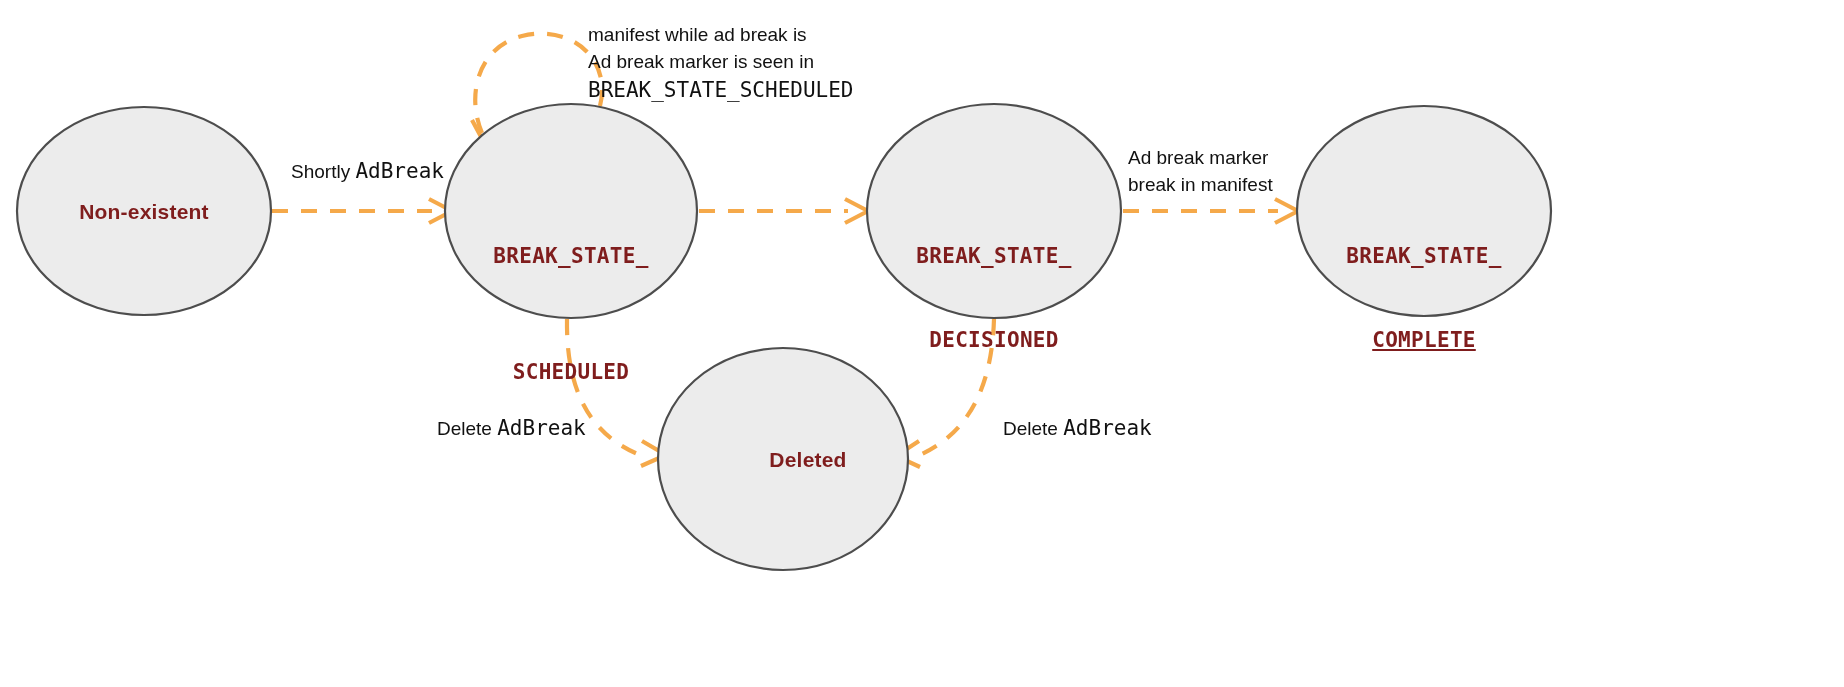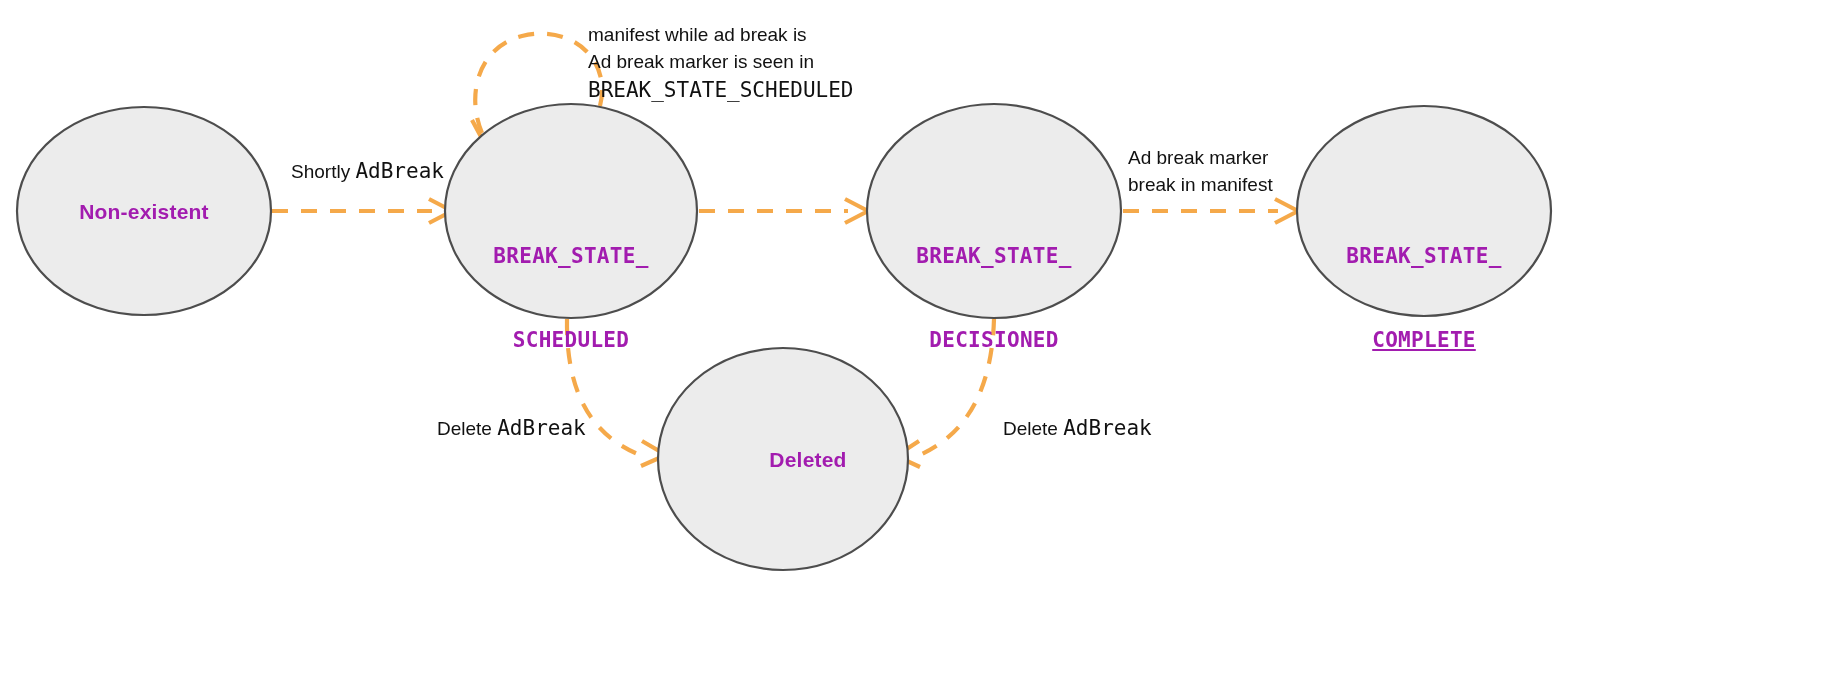--- a/index.html
+++ b/index.html
@@ -28,21 +28,21 @@
     height: 687px;
   }
   .node-ellipse {
     fill: #ececec;
     stroke: #4d4d4d;
     stroke-width: 2.2;
   }
   .node-label {
     position: absolute;
     text-align: center;
-    color: #a21caf;
+    color: #7f1d1d;
     pointer-events: none;
     line-height: 1.32;
     white-space: pre;
   }
   .node-label.plain {
     font-family: "Liberation Sans", sans-serif;
     font-weight: bold;
     font-size: 21px;
     letter-spacing: 0.2px;
   }
@@ -126,21 +126,21 @@
     <ellipse class="node-ellipse" cx="571" cy="211" rx="126" ry="107"></ellipse>
     <ellipse class="node-ellipse" cx="994" cy="211" rx="127" ry="107"></ellipse>
     <ellipse class="node-ellipse" cx="1424" cy="211" rx="127" ry="105"></ellipse>
     <ellipse class="node-ellipse" cx="783" cy="459" rx="125" ry="111"></ellipse>
   </svg>
 
   <div class="node-label plain" style="left:44px; top:198px; width:200px;">Non-existent</div>
 
   <div class="node-label mono" style="left:451px; top:188px; width:240px;">
     <span class="line" style="display:block;">BREAK_STATE_</span>
-    <span class="line" style="display:block;">SCHEDULED</span>
+    <span class="line" style="display:block;margin-top:32px;">SCHEDULED</span>
   </div>
 
   <div class="node-label mono" style="left:874px; top:188px; width:240px;">
     <span class="line" style="display:block;">BREAK_STATE_</span>
     <span class="line" style="display:block;">DECISIONED</span>
   </div>
 
   <div class="node-label mono" style="left:1304px; top:188px; width:240px;">
     <span class="line" style="display:block;">BREAK_STATE_</span>
     <span class="line" style="display:block;text-decoration:underline;">COMPLETE</span>

